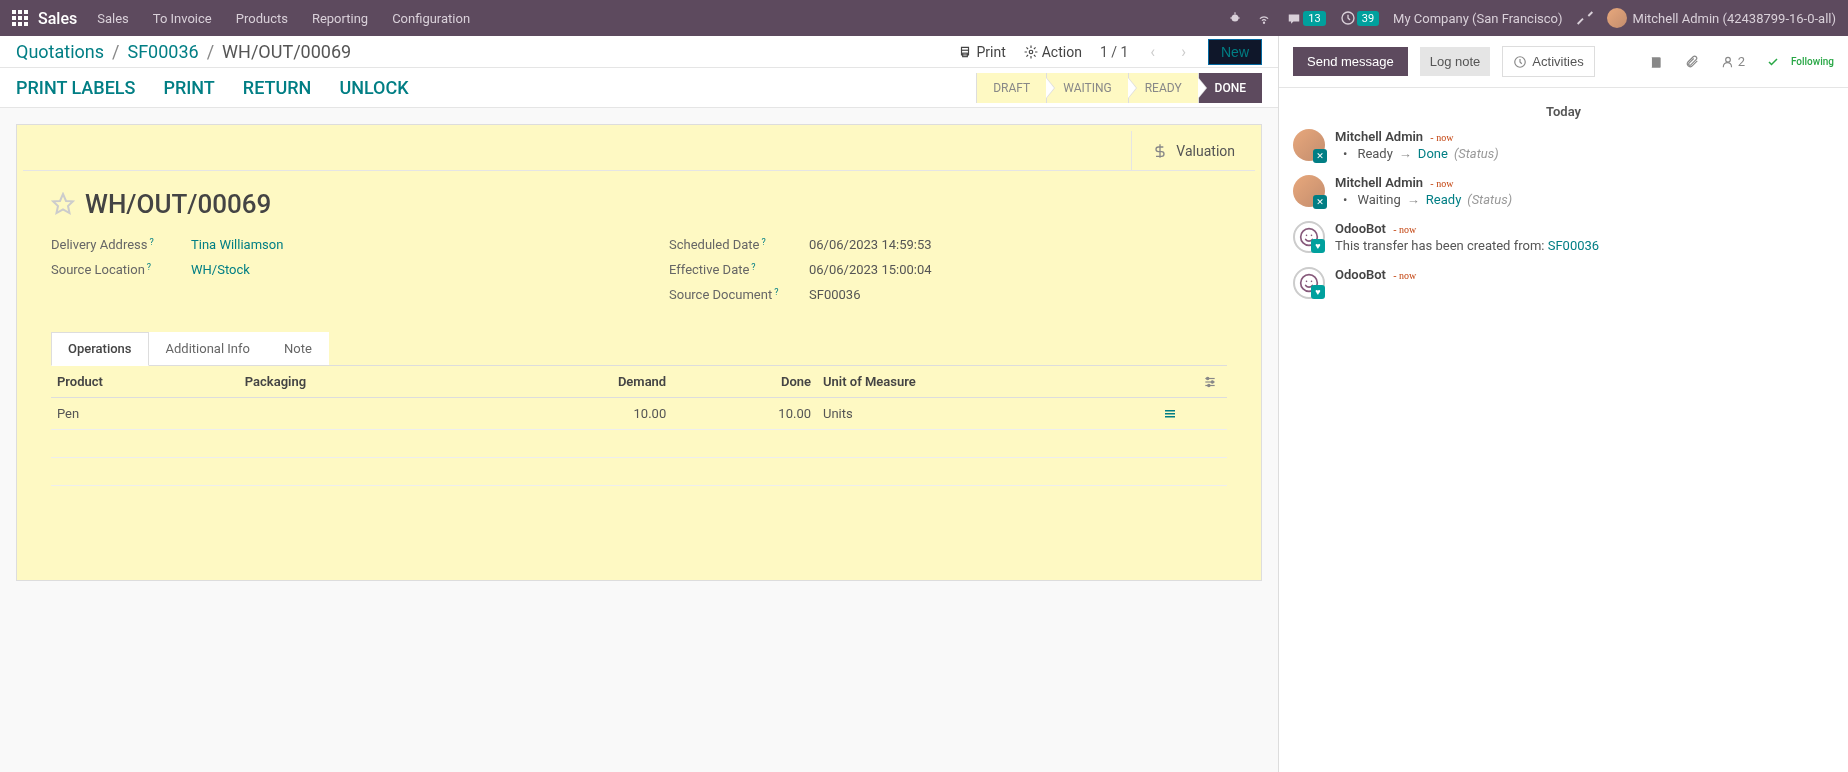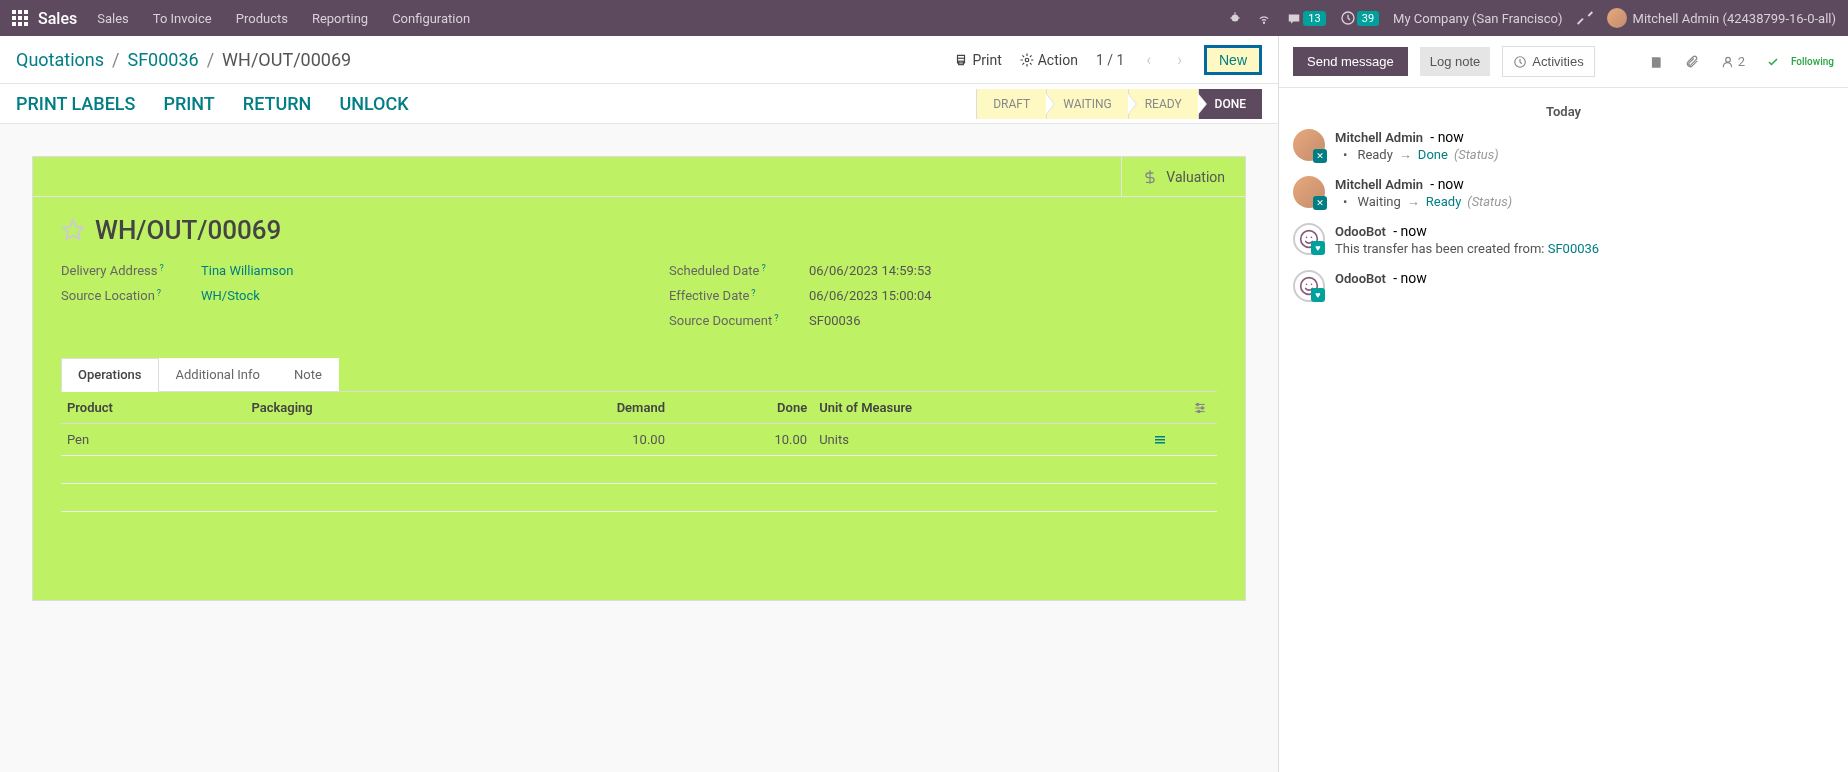--- a/index.html
+++ b/index.html
@@ -7,40 +7,40 @@
 .top-nav { background: #5d4a5e; color: #fff; height: 36px; display: flex; align-items: center; padding: 0 12px; font-size: 14px; }
 .top-nav .apps-icon { width: 16px; height: 16px; margin-right: 10px; cursor: pointer; }
 .top-nav .app-name { font-weight: 500; margin-right: 20px; font-size: 16px; }
 .top-nav .nav-link { color: #d9d0d9; margin-right: 24px; cursor: pointer; font-size: 13px; }
 .top-nav .spacer { flex: 1; }
 .top-nav .right-item { margin-left: 14px; cursor: pointer; display: flex; align-items: center; color: #d9d0d9; font-size: 13px; }
 .top-nav .badge { background: #00a09d; color: #fff; border-radius: 3px; padding: 1px 5px; font-size: 11px; margin-left: 1px; }
 .top-nav .avatar { width: 20px; height: 20px; border-radius: 50%; background: linear-gradient(135deg, #e8a87c, #c38d6e); margin-right: 6px; display: inline-block; }
 .main-layout { display: flex; height: calc(100% - 36px); }
 .left-panel { flex: 1; background: #f9f9f9; overflow: auto; }
-.breadcrumb-bar { background: #fff; padding: 10px 16px; display: flex; align-items: center; border-bottom: 1px solid #e5e5e5; height: 48px; }
+.breadcrumb-bar { background: #fff; padding: 10px 16px; display: flex; align-items: center; border-bottom: 1px solid #e5e5e5; height: 32px; }
 .breadcrumb-bar .crumb { color: #017e84; cursor: pointer; font-size: 18px; }
 .breadcrumb-bar .sep { margin: 0 8px; color: #888; font-size: 18px; }
 .breadcrumb-bar .crumb.active { color: #555; cursor: default; }
 .breadcrumb-actions { margin-left: auto; display: flex; align-items: center; gap: 18px; }
 .action-link { color: #444; cursor: pointer; display: flex; align-items: center; gap: 4px; font-size: 14px; }
 .pager { color: #555; font-size: 14px; }
 .pager-arrow { color: #ccc; padding: 0 4px; cursor: pointer; font-size: 16px; }
-.new-btn { border: 3px solid #0369a1; color: #017e84; background: #fef9c3; padding: 4px 12px; cursor: pointer; font-size: 14px; }
+.new-btn { border: 1px solid #0369a1; color: #017e84; background: #0f172a; padding: 4px 12px; cursor: pointer; font-size: 14px; }
 .toolbar { background: #fff; padding: 0 16px; display: flex; align-items: center; border-bottom: 1px solid #e5e5e5; height: 40px; }
 .toolbar .tool-link { color: #017e84; font-weight: 500; margin-right: 28px; cursor: pointer; font-size: 18px; }
 .toolbar .spacer { flex: 1; }
 .status-steps { display: flex; align-items: center; }
 .status-step { padding: 8px 16px; color: #888; font-size: 12px; position: relative; background: #fef9c3; border-left: 1px solid #ddd; }
 .status-step::after { content: ''; position: absolute; right: -8px; top: 50%; transform: translateY(-50%); width: 0; height: 0; border-top: 10px solid transparent; border-bottom: 10px solid transparent; border-left: 8px solid #fff; z-index: 2; }
 .status-step::before { content: ''; position: absolute; right: -9px; top: 50%; transform: translateY(-50%); width: 0; height: 0; border-top: 11px solid transparent; border-bottom: 11px solid transparent; border-left: 9px solid #ddd; z-index: 1; }
 .status-step.done { background: #5d4a5e; color: #fff; font-weight: 500; }
 .status-step.done::after { border-left-color: #5d4a5e; }
 .status-step:last-child::after, .status-step:last-child::before { display: none; }
-.form-sheet { background: #bef264; border: 1px solid #ddd; margin: 32px; padding: 0; }
+.form-sheet { background: #fef9c3; border: 1px solid #ddd; margin: 16px; padding: 6px; }
 .sheet-header { display: flex; border-bottom: 1px solid #e5e5e5; height: 40px; }
 .sheet-header .spacer { flex: 1; }
 .valuation-btn { border-left: 1px solid #e5e5e5; padding: 0 20px; display: flex; align-items: center; gap: 8px; cursor: pointer; color: #555; font-size: 14px; }
 .sheet-body { padding: 18px 28px 0 28px; }
 .title-row { display: flex; align-items: center; margin-bottom: 18px; }
 .star-icon { color: #ccc; margin-right: 10px; cursor: pointer; }
 .page-title { font-size: 26px; font-weight: 500; color: #444; }
 .fields-grid { display: flex; gap: 60px; margin-bottom: 20px; }
 .fields-col { flex: 1; }
 .field-row { display: flex; margin-bottom: 10px; font-size: 13px; }
@@ -67,21 +67,21 @@
 .chatter-icon { color: #888; cursor: pointer; margin-left: 10px; display: flex; align-items: center; gap: 3px; font-size: 13px; }
 .following { color: #28a745; font-weight: 500; display: flex; align-items: center; gap: 12px; margin-left: 10px; font-size: 10px; }
 .chatter-body { padding: 10px 14px; overflow: auto; }
 .date-sep { text-align: center; font-weight: 600; color: #555; margin: 6px 0 10px 0; font-size: 13px; }
 .msg { display: flex; gap: 10px; margin-bottom: 14px; }
 .msg-avatar { width: 32px; height: 32px; border-radius: 50%; background: linear-gradient(135deg, #e8a87c, #c38d6e); flex-shrink: 0; position: relative; }
 .msg-avatar.bot { background: #fff; border: 2px solid #ccc; display: flex; align-items: center; justify-content: center; }
 .msg-avatar .badge-corner { position: absolute; bottom: -2px; right: -2px; background: #017e84; color: #fff; width: 14px; height: 14px; border-radius: 3px; font-size: 9px; display: flex; align-items: center; justify-content: center; }
 .msg-content { flex: 1; font-size: 13px; }
 .msg-author { font-weight: 600; color: #444; }
-.msg-time { color: #000000; font-size: 14px; margin-left: 4px; }
+.msg-time { color: #c2410c; font-size: 10px; margin-left: 4px; font-family: Liberation Serif, serif; }
 .msg-body { margin-top: 2px; color: #555; }
 .msg-body .bullet { display: flex; align-items: center; gap: 6px; }
 .msg-body .bullet::before { content: '•'; margin-left: 8px; margin-right: 4px; }
 .arrow { color: #888; }
 .link-txt { color: #017e84; cursor: pointer; }
 .status-txt { color: #999; font-style: italic; }
 svg { display: block; }
 </style>
 </head>
 <body>

